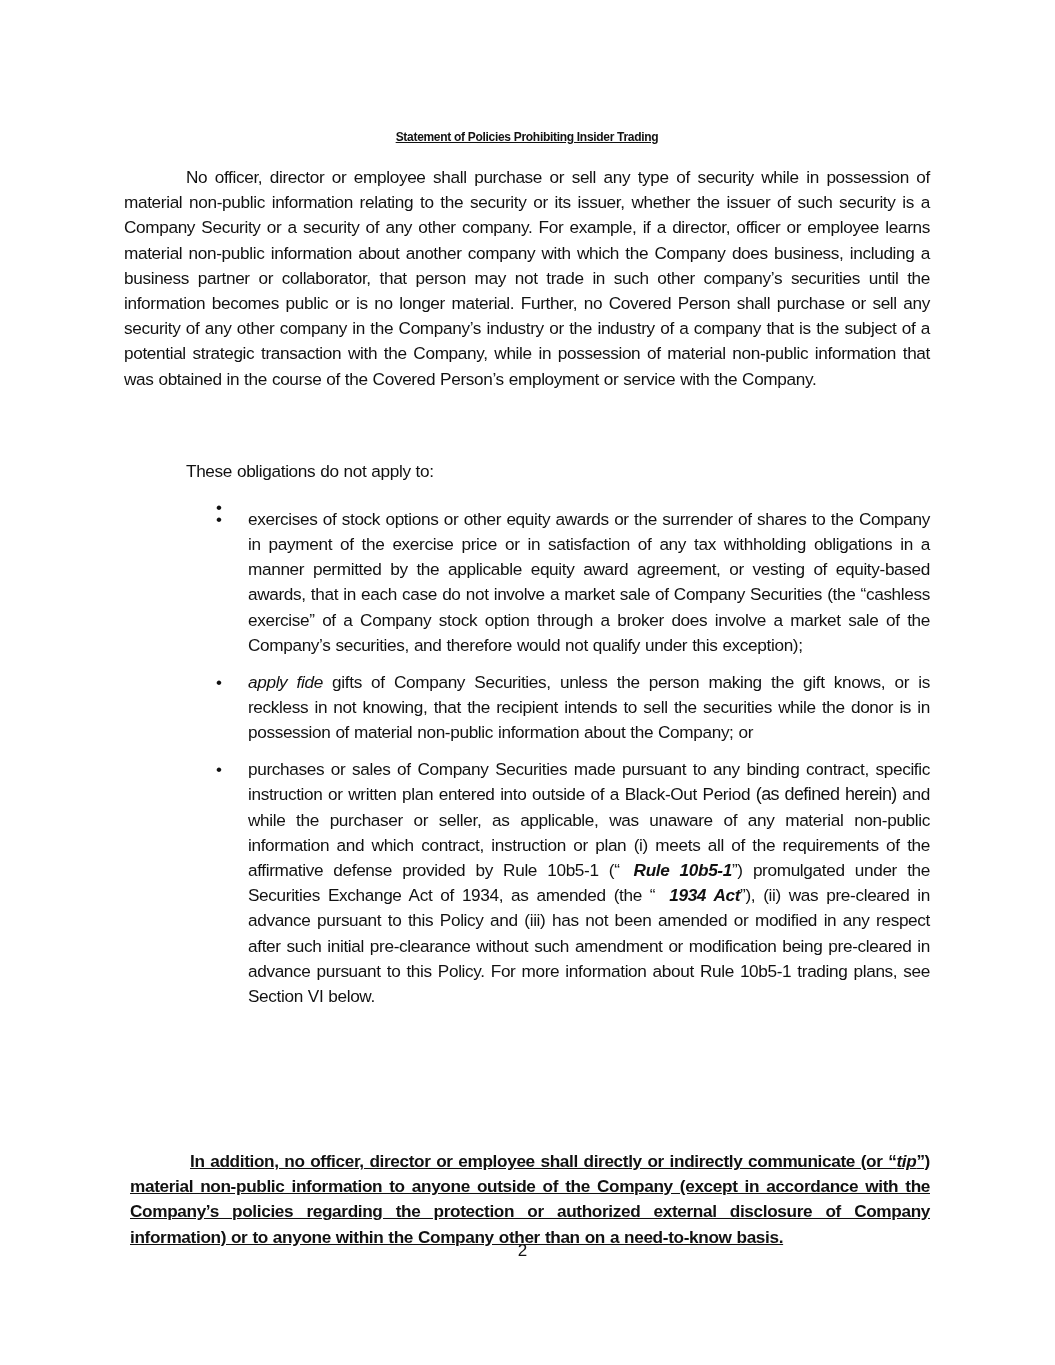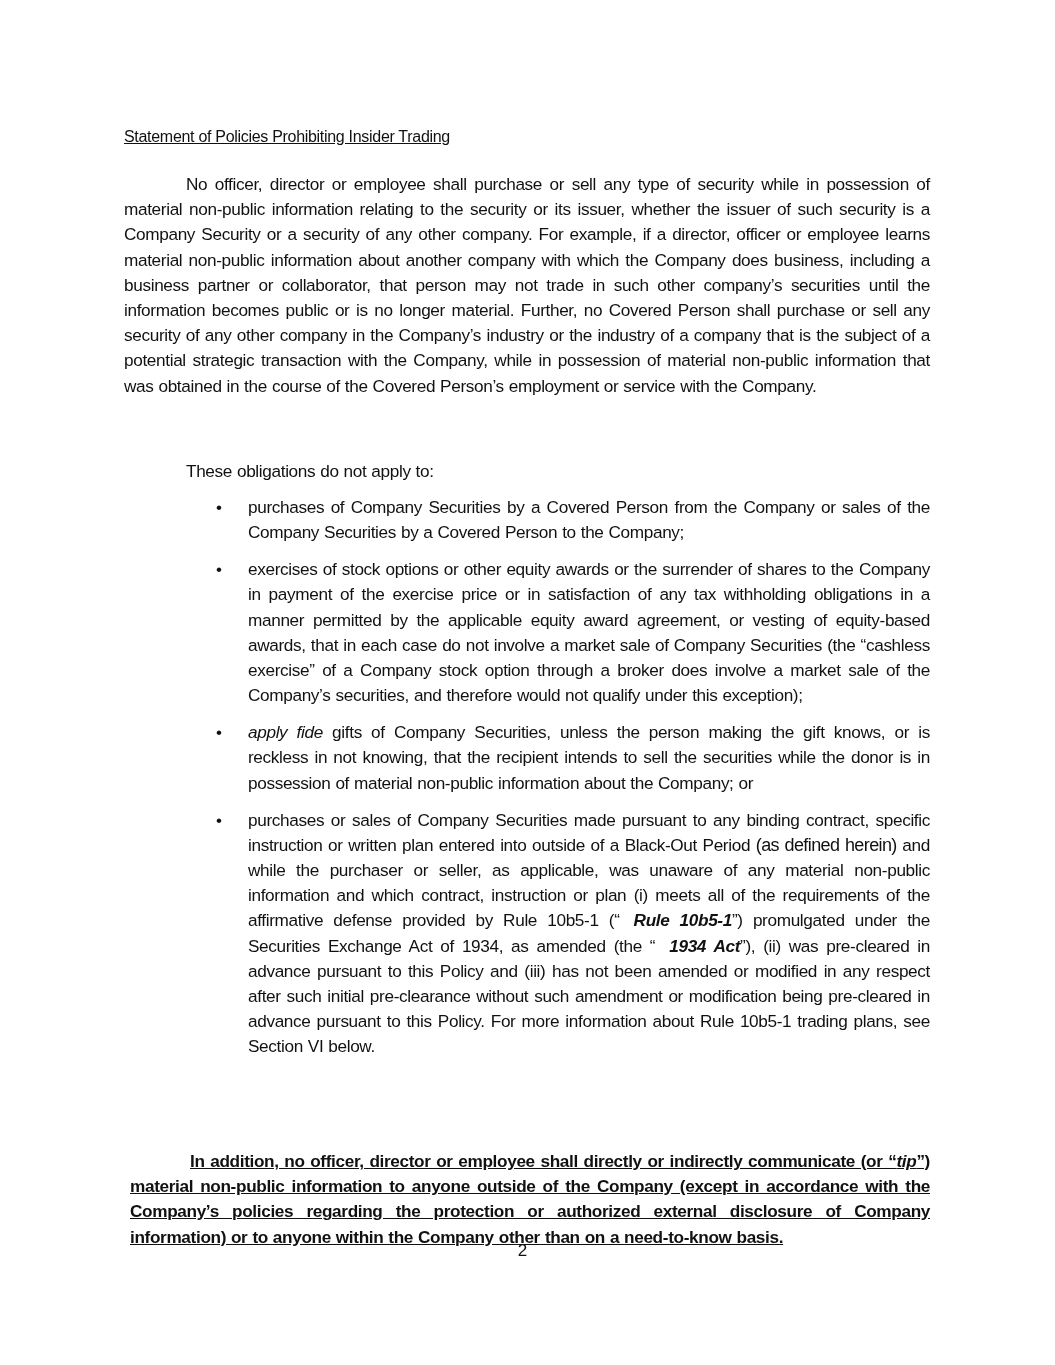--- a/index.html
+++ b/index.html
@@ -21,41 +21,41 @@
       top: 0;
       width: 1055px;
       height: 1365px;
       background: #ffffff;
     }
     .title {
       position: absolute;
       left: 124px;
       top: 126px;
       width: 806px;
-      text-align: left;
-      font-weight: normal;
-      font-size: 16px;
+      text-align: center;
+      font-weight: bold;
+      font-size: 12px;
       text-decoration: underline;
       letter-spacing: -0.3px;
       line-height: 22px;
     }
     .para {
       position: absolute;
       left: 124px;
       width: 806px;
       font-size: 17.2px;
       line-height: 25.2px;
       text-align: justify;
       letter-spacing: -0.35px;
       word-spacing: 0.5px;
     }
     .para.indent {
       text-indent: 62px;
     }
-    .p1 { top: 172px; }
+    .p1 { top: 165px; }
     .p2 { top: 459px; left: 186px; width: 744px; }
     .list {
       position: absolute;
       left: 186px;
       width: 744px;
       margin: 0;
       padding: 0;
       list-style: none;
     }
     .list li {
@@ -104,21 +104,20 @@
 
   <div class="title">Statement of Policies Prohibiting Insider Trading</div>
 
   <p class="para indent p1" style="margin:0;"><span>No officer, director or employee shall purchase or sell any type of security while in possession of material non-public information relating to the security or its issuer, whether the issuer of such security is a Company Security or a security of any other company. For example, if a director, officer or employee learns material non-public information about another company with which the Company does business, including a business partner or collaborator, that person may not trade in such other company’s securities until the information becomes public or is no longer material. Further, no Covered Person shall purchase or sell any security of any other company in the Company’s industry or the industry of a company that is the subject of a potential strategic transaction with the Company, while in possession of material non-public information that was obtained in the course of the Covered Person’s employment or service with the Company.</span></p>
 
   <p class="para p2" style="margin:0;">These obligations do not apply to:</p>
 
   <ul class="list">
     <li>
       <span class="bullet">•</span>
-      <span><span>purchases of Company Securities by a Covered Person from the Company or sales of the Company Securities by a Covered Person to the Company;</span></span>
     </li>
     <li>
       <span class="bullet">•</span>
       <span><span>exercises of stock options or other equity awards or the surrender of shares to the Company in payment of the exercise price or in satisfaction of any tax withholding obligations in a manner permitted by the applicable equity award agreement, or vesting of equity-based awards, that in each case do not involve a market sale of Company Securities (the “cashless exercise” of a Company stock option through a broker </span><span class="u">does</span><span> involve a market sale of the Company’s securities, and therefore would not qualify under this exception);</span></span>
     </li>
     <li>
       <span class="bullet">•</span>
       <span><span class="i">apply fide</span><span> gifts of Company Securities, unless the person making the gift knows, or is reckless in not knowing, that the recipient intends to sell the securities while the donor is in possession of material non-public information about the Company; or</span></span>
     </li>
     <li>

